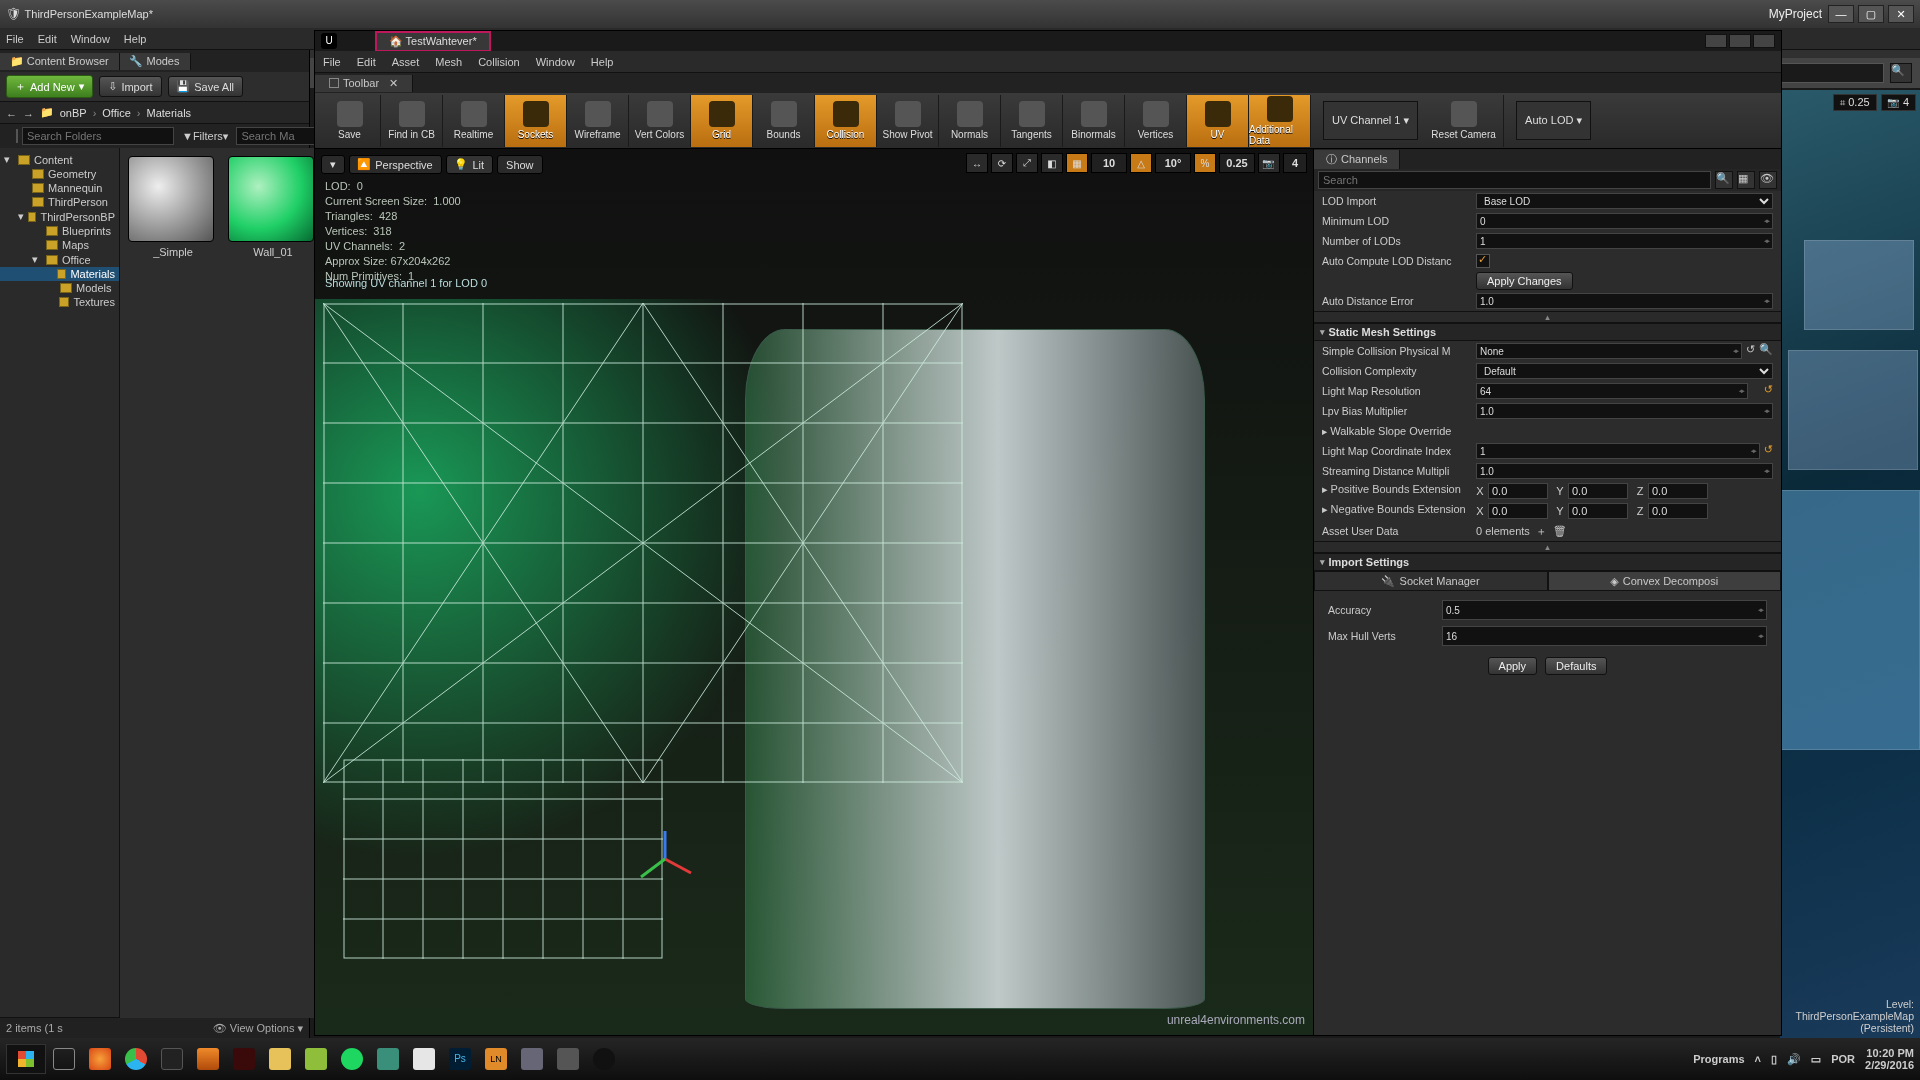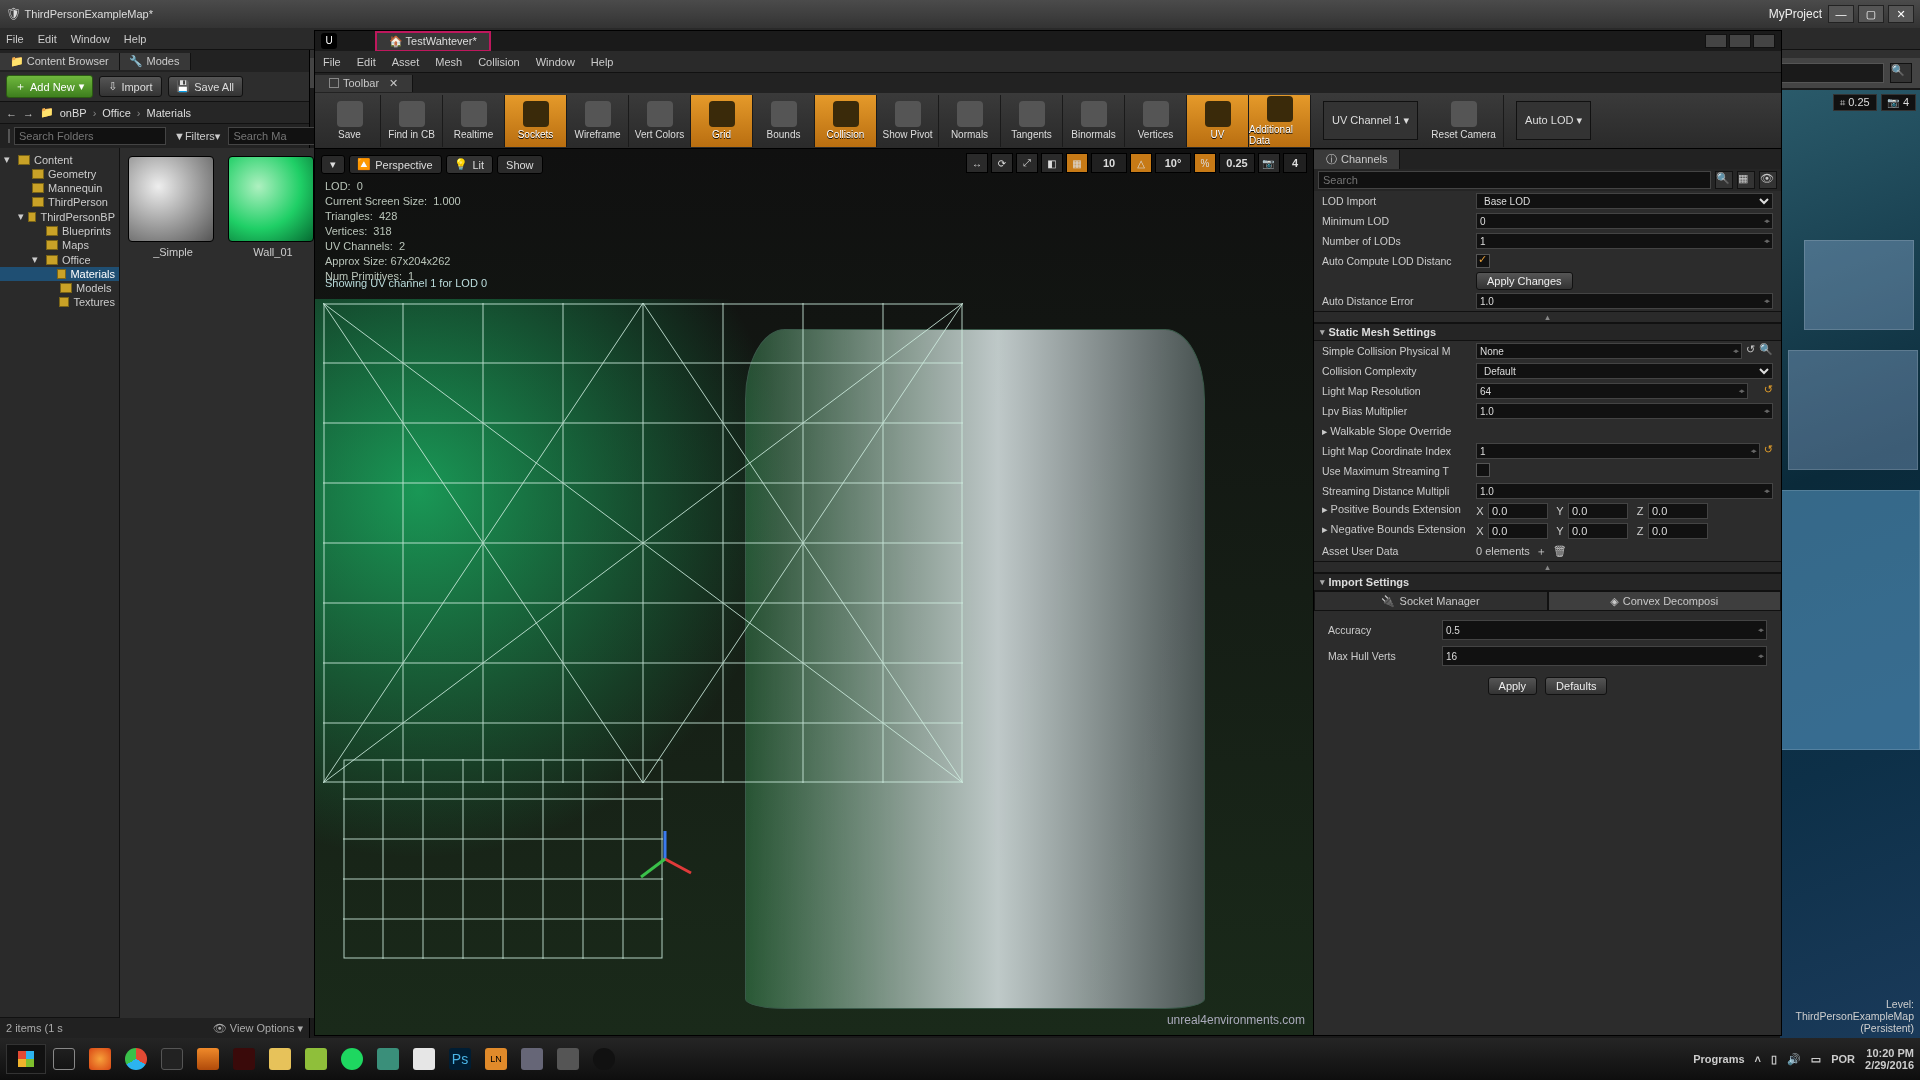--- a/index.html
+++ b/index.html
@@ -20,21 +20,21 @@
 
 .leftpanel { position:absolute; top:50px; left:0; width:310px; bottom:42px; background:#2f2f2f; border-right:1px solid #000; display:flex; flex-direction:column; }
 .lp-tabs { height:22px; background:#222; display:flex; align-items:center; }
 .lp-tab { padding:2px 10px; background:#383838; border-right:1px solid #111; color:#ccc; }
 .lp-tool { height:30px; background:#2d2d2d; display:flex; align-items:center; gap:6px; padding:0 6px; border-bottom:1px solid #111; }
 .btn-green { background:linear-gradient(#6fb83d,#3e7f1e); color:#fff; border:1px solid #2b5a13; border-radius:3px; padding:3px 8px; display:flex; align-items:center; gap:4px; }
 .btn-grey { background:linear-gradient(#555,#333); color:#ddd; border:1px solid #111; border-radius:3px; padding:3px 8px; display:flex; align-items:center; gap:4px; }
 .lp-bread { height:22px; background:#262626; display:flex; align-items:center; gap:6px; padding:0 6px; border-bottom:1px solid #111; }
 .arrow { color:#888; }
 .crumb { color:#ddd; }
-.lp-search { height:24px; background:#222; display:flex; align-items:center; gap:4px; padding:0 8px;justify-content:space-between; }
+.lp-search { height:24px; background:#222; display:flex; align-items:center; gap:4px; padding:0 16px;justify-content:space-between; }
 .lp-search .chk { width:14px; height:14px; border:1px solid #555; }
 .lp-search input { flex:1; background:#111; border:1px solid #444; color:#aaa; padding:2px 4px; height:18px; }
 .lp-tree { flex:1; overflow:auto; padding:4px 0; background:#2a2a2a; border-bottom:1px solid #111; }
 .tnode { display:flex; align-items:center; gap:4px; padding:1px 4px; color:#ccc; }
 .tnode .ico { width:12px; height:10px; background:#c9a227; border:1px solid #7a6417; }
 .tnode.sel { background:#1f4f73; color:#fff; }
 .lp-assets { height:260px; background:#2d2d2d; padding:8px; display:flex; gap:10px; }
 .asset { width:90px; }
 .asset .thumb { width:86px; height:86px; background:radial-gradient(circle at 35% 35%, #eee, #999 55%, #555); border:1px solid #000; border-radius:4px; }
 .asset .thumb.green { background:radial-gradient(circle at 35% 35%, #aef0c0, #1fcf66 55%, #066a32); }
@@ -549,24 +549,20 @@
               <div class="lbl" style="flex:1">▸ <span>Walkable Slope Override</span></div>
             </div>
           <div class="row">
               <div class="lbl">Light Map Coordinate Index</div>
               <div class="fld" style="display:flex;gap:4px;">
                 <div class="spin" style="flex:1">1</div>
                 <span style="color:#e6a02a">↺</span>
               </div>
             </div>
           <div class="row">
-              <div class="lbl">Use Maximum Streaming T</div>
-              <div class="fld"><span class="chk"></span></div>
-            </div>
-          <div class="row">
               <div class="lbl">Streaming Distance Multipli</div>
               <div class="fld">
                 <div class="spin">1.0</div>
               </div>
             </div>
           <div class="tri">
             <div class="lbl" style="flex:0 0 146px">▸ <span>Positive Bounds Extension</span></div>
             <div class="axis">
                 <div class="al">X</div>
                 <div class="av">0.0</div>
@@ -664,21 +660,21 @@
     <div class="ic">
         <div class="sq" style="background:#1ed760;border-radius:50%"></div>
       </div>
     <div class="ic">
         <div class="sq" style="background:#3a8f7a"></div>
       </div>
     <div class="ic">
         <div class="sq" style="background:#e6e6e6"></div>
       </div>
     <div class="ic">
-        <div class="sq" style="background:#001d33;color:#4ab4e6;text-align:center;line-height:22px;font-size:14px">Ps</div>
+        <div class="sq" style="background:#001d33;color:#4ab4e6;text-align:center;line-height:22px;font-size:10px">Ps</div>
       </div>
     <div class="ic">
         <div class="sq" style="background:#e08a2a;color:#000;text-align:center;line-height:22px;font-size:9px">LN</div>
       </div>
     <div class="ic">
         <div class="sq" style="background:#667"></div>
       </div>
     <div class="ic">
         <div class="sq" style="background:#555"></div>
       </div>

